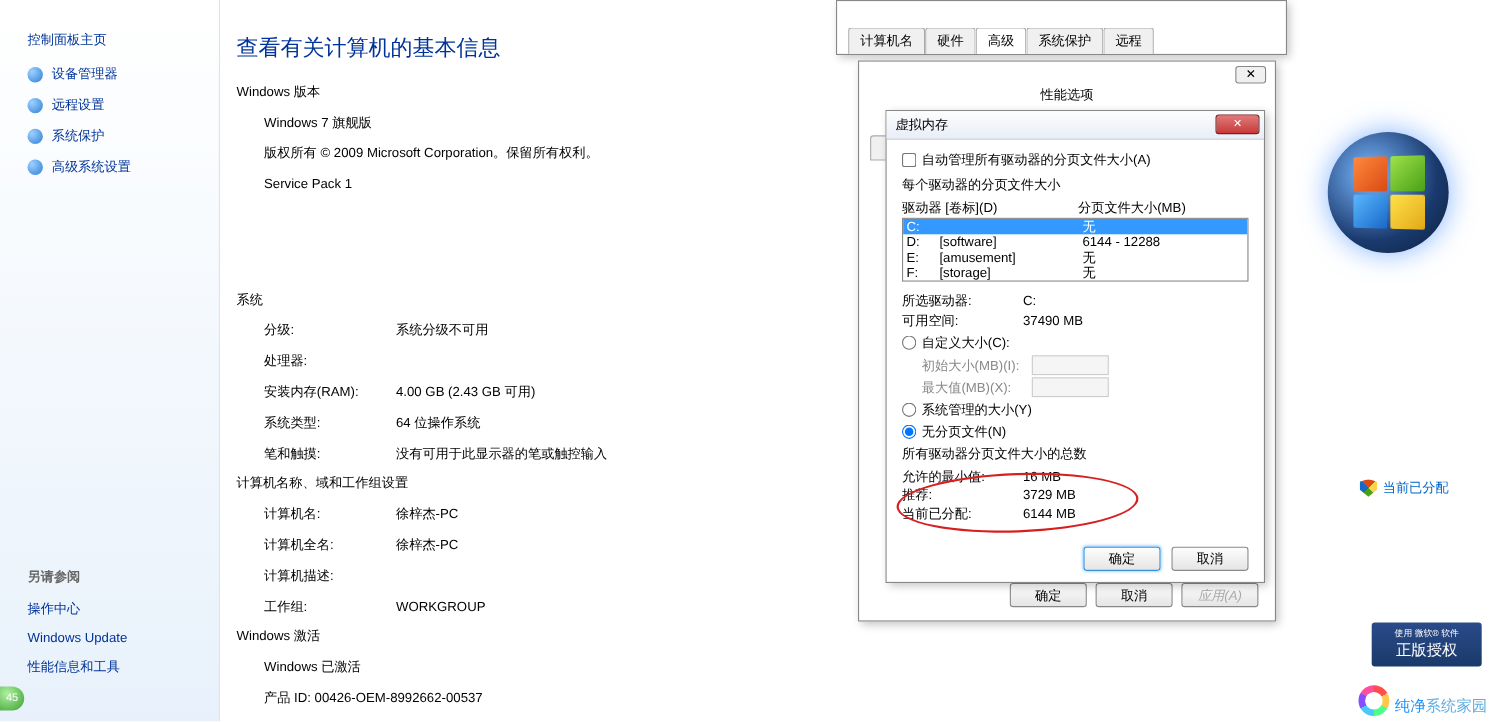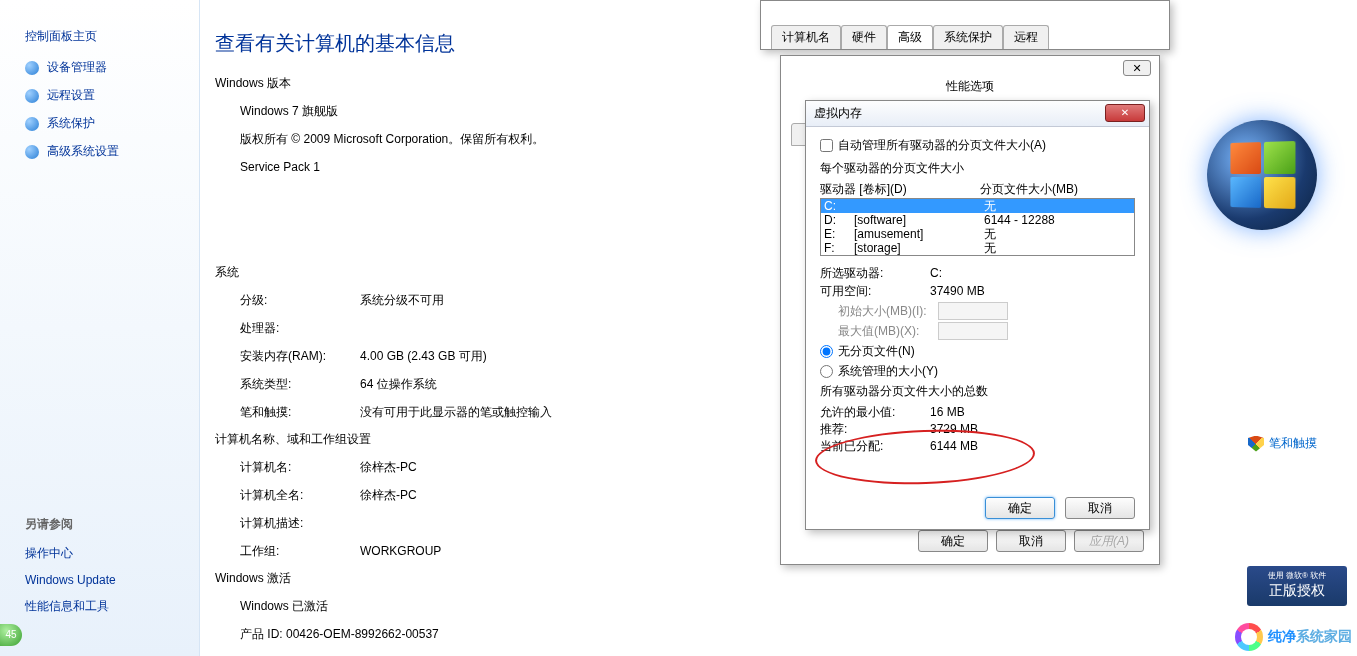--- a/index.html
+++ b/index.html
@@ -33,21 +33,21 @@
     .winlogo .fg { background: linear-gradient(135deg,#9ee24b,#4aa017); }
     .winlogo .fb { background: linear-gradient(135deg,#5ab8ff,#1868c8); }
     .winlogo .fy { background: linear-gradient(135deg,#ffe24b,#e2a817); }
 
     .change-settings { position:absolute; right:40px; top:435px; display:flex; align-items:center; color:#0066cc; cursor:pointer; }
     .shield-mini { width:16px; height:16px; margin-right:5px; background: conic-gradient(from 45deg, #ffd24b 0 90deg, #4aa017 90deg 180deg, #1868c8 180deg 270deg, #d94a14 270deg 360deg); clip-path: polygon(50% 0, 100% 15%, 100% 60%, 50% 100%, 0 60%, 0 15%); }
 
     .genuine-badge { position:absolute; right:10px; bottom:50px; width:100px; height:40px; background: linear-gradient(to bottom,#2a4a8a,#1a3a6a); color:#fff; font-size:10px; text-align:center; padding:3px; border-radius:3px; line-height:14px; }
     .genuine-badge .top { font-size:8px; }
     .genuine-badge .mid { font-size:14px; }
-    .watermark { position:absolute; right:5px; bottom:5px; display:flex; align-items:center; font-size:14px; font-weight:bold; }
+    .watermark { position:absolute; right:5px; bottom:5px; display:flex; align-items:flex-end; font-size:14px; font-weight:normal; }
     .watermark .gear { width:28px; height:28px; border-radius:50%; background: conic-gradient(#ff4d4d 0 60deg,#ffc84d 60deg 120deg,#4dff88 120deg 180deg,#4dc8ff 180deg 240deg,#884dff 240deg 300deg,#ff4da0 300deg 360deg); margin-right:5px; position:relative; }
     .watermark .gear::after { content:""; position:absolute; inset:6px; background:#fff; border-radius:50%; }
     .watermark .b { color:#1e90ff; }
     .watermark .g { color:#5dade2; }
 
     
     .dlg { position: absolute; background: #fff; border: 1px solid #888; box-shadow: 3px 3px 8px rgba(0,0,0,0.25); }
     .dlg-sysattr { left: 760px; top: 0; width: 410px; height: 50px; }
     .dlg-sysattr .tabs { position:absolute; top:24px; left:10px; display:flex; font-size:12px; }
     .dlg-sysattr .tab { padding:3px 10px; border:1px solid #aaa; border-bottom:none; background:#f0f0f0; margin-right:0; cursor:pointer; border-radius: 3px 3px 0 0; }
@@ -199,21 +199,21 @@
         <div class="fr"></div>
         <div class="fg"></div>
         <div class="fb"></div>
         <div class="fy"></div>
       </div>
     </div>
 </div>
 
 <div class="change-settings">
   <span class="shield-mini"></span>
-  <span>笔和触摸</span>
+  <span>当前已分配</span>
 </div>
 
 <div class="genuine-badge">
   <div class="top">使用 微软® 软件</div>
   <div class="mid">正版授权</div>
 </div>
 <div class="watermark">
   <span class="gear"></span>
   <span class="b">纯净</span>
     <span class="g">系统家园</span>
@@ -267,36 +267,40 @@
     </div>
     <div class="info-row">
         <span class="il">所选驱动器:</span>
         <span>C:</span>
       </div>
     <div class="info-row">
         <span class="il">可用空间:</span>
         <span>37490 MB</span>
       </div>
 
+    <div class="radio-row">
+        <input type="radio" name="pf" style="">
+        <span>自定义大小(C):</span>
+      </div>
     <div class="sizefield">
         <span class="sl">初始大小(MB)(I):</span>
         <input type="text" disabled="" style="">
       </div>
     <div class="sizefield">
         <span class="sl">最大值(MB)(X):</span>
         <input type="text" disabled="" style="">
       </div>
 
     <div class="radio-row">
+        <input type="radio" name="pf" style="">
+        <span>系统管理的大小(Y)</span>
+      </div>
+    <div class="radio-row">
         <input type="radio" name="pf" checked="" style="">
         <span>无分页文件(N)</span>
-      </div>
-    <div class="radio-row">
-        <input type="radio" name="pf" style="">
-        <span>系统管理的大小(Y)</span>
       </div>
 
     <div>所有驱动器分页文件大小的总数</div>
     <div class="totals">
       <div class="trow">
           <span class="tl">允许的最小值:</span>
           <span>16 MB</span>
         </div>
       <div class="trow">
           <span class="tl">推荐:</span>

